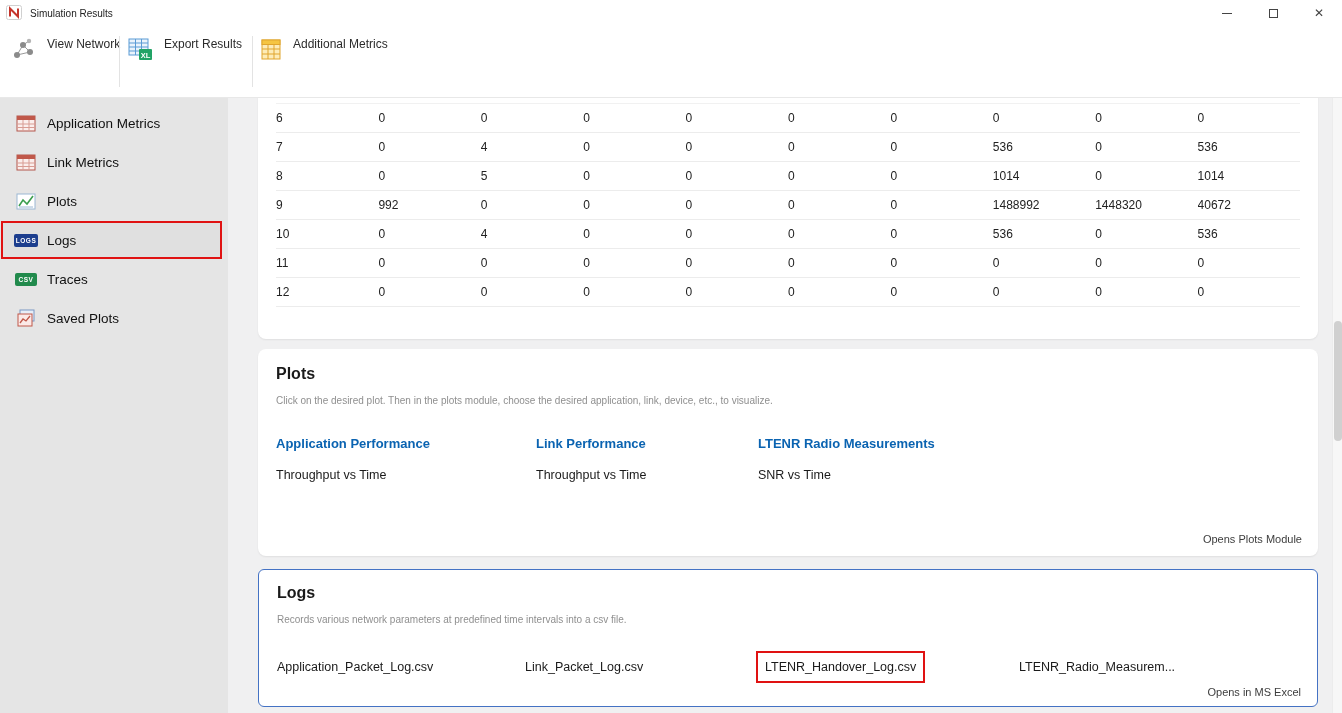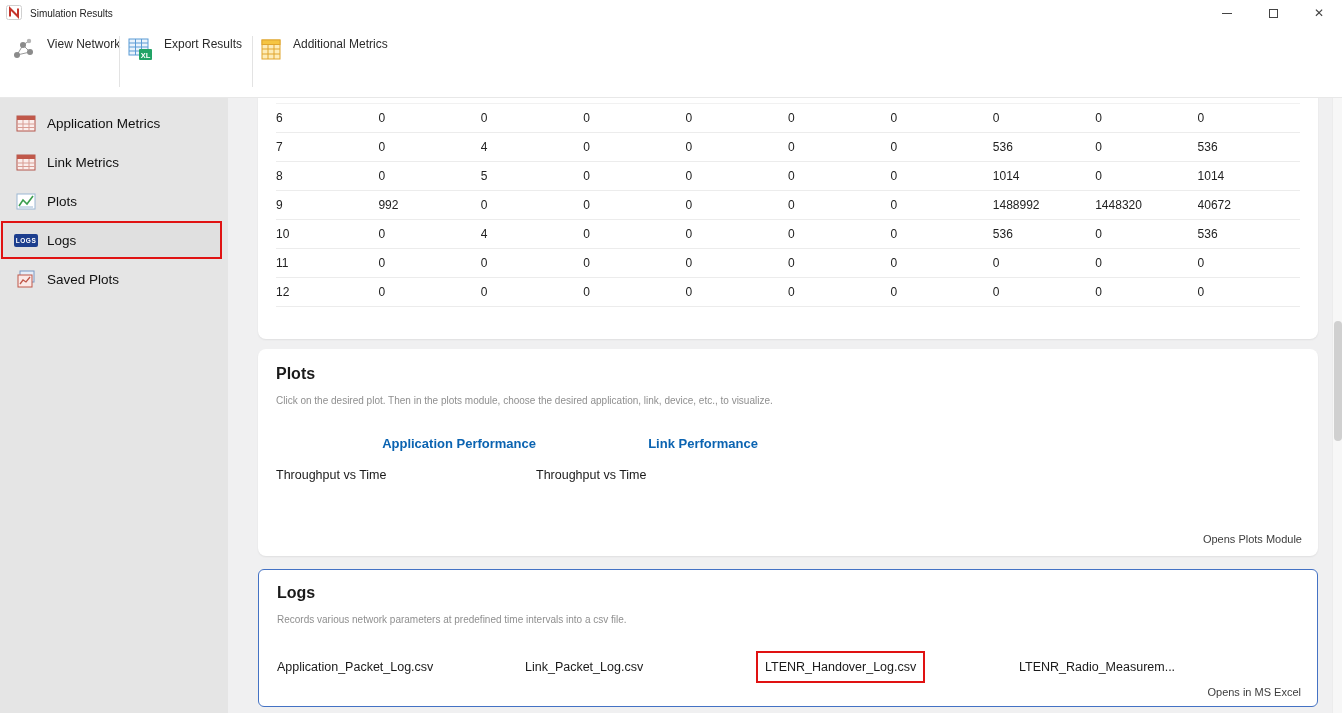--- a/index.html
+++ b/index.html
@@ -46,21 +46,21 @@
   .t-spacer { height: 29px; border-bottom: 1px solid #f1f1f1; }
   .t-row { display: grid; grid-template-columns: repeat(10, 1fr); height: 29px; align-items: center; border-bottom: 1px solid #ececec; font-size: 12px; color: #222; }
   .t-cell { padding-right: 4px; overflow: hidden; white-space: nowrap; }
 
   
   .plots-card { margin-top: 10px; height: 207px; padding: 16px 18px; position: relative; }
   .card-title { font-size: 16px; font-weight: bold; color: #1a1a1a; }
   .card-desc { font-size: 10px; color: #8f8f8f; margin-top: 12px; }
   .plot-groups { display: flex; margin-top: 30px; }
   .pg-0 { width: 260px; } .pg-1 { width: 222px; } .pg-2 { flex: 1; }
-  .plot-heading { font-size: 13px; font-weight: bold; color: var(--accent-blue, #0a63b1); text-align: right; }
+  .plot-heading { font-size: 13px; font-weight: bold; color: var(--accent-blue, #0a63b1); }
   .plot-item { margin-top: 17px; font-size: 12.5px; color: #1a1a1a; cursor: pointer; }
   .card-footer { position: absolute; right: 16px; font-size: 11px; color: #3d3d3d; }
   .plots-card .card-footer { bottom: 11px; }
 
   
   .logs-card { margin-top: 13px; height: 138px; padding: 14px 18px; position: relative; border: 1px solid var(--logs-card-border, #4472c4); border-radius: 6px; box-shadow: none; }
   .log-files { display: flex; margin-top: 32px; align-items: center; gap: 44px; }
   .log-slot:nth-child(1) { width: 204px; } .log-slot:nth-child(2) { width: 196px; }
   .log-slot:nth-child(3) { width: 210px; } .log-slot:nth-child(4) { flex: 1; }
   .log-file { font-size: 12.5px; color: #1a1a1a; cursor: pointer; white-space: nowrap; }
@@ -183,20 +183,26 @@
         <span>Plots</span>
       </div>
       <div class="side-item selected annotated">
         <span class="icon">
           <span class="badge badge-logs">LOGS</span>
         </span>
         <span>Logs</span>
       </div>
       <div class="side-item">
         <span class="icon">
+          <span class="badge badge-csv">CSV</span>
+        </span>
+        <span>Traces</span>
+      </div>
+      <div class="side-item">
+        <span class="icon">
           <svg width="20" height="18" viewBox="0 0 20 18">
             <rect x="4" y="1" width="14" height="11" fill="#e7eef8" stroke="#7b98c4"></rect>
             <rect x="2" y="5" width="14" height="12" fill="#fbe9e7" stroke="#c0584a"></rect>
             <polyline points="4,14 7,10 10,12 14,7" fill="none" stroke="#c0584a" stroke-width="1.3"></polyline>
           </svg>
         </span>
         <span>Saved Plots</span>
       </div>
     </div>
 
@@ -303,20 +309,24 @@
         <div class="card-title">Plots</div>
         <div class="card-desc">Click on the desired plot. Then in the plots module, choose the desired application, link, device, etc., to visualize.</div>
         <div class="plot-groups">
           <div class="pg-0">
             <div class="plot-heading">Application Performance</div>
             <div class="plot-item">Throughput vs Time</div>
           </div>
           <div class="pg-1">
             <div class="plot-heading">Link Performance</div>
             <div class="plot-item">Throughput vs Time</div>
+          </div>
+          <div class="pg-2">
+            <div class="plot-heading">LTENR Radio Measurements</div>
+            <div class="plot-item">SNR vs Time</div>
           </div>
         </div>
         <div class="card-footer">Opens Plots Module</div>
       </div>
 
       <div class="card logs-card">
         <div class="card-title">Logs</div>
         <div class="card-desc">Records various network parameters at predefined time intervals into a csv file.</div>
         <div class="log-files">
           <span class="log-slot">

